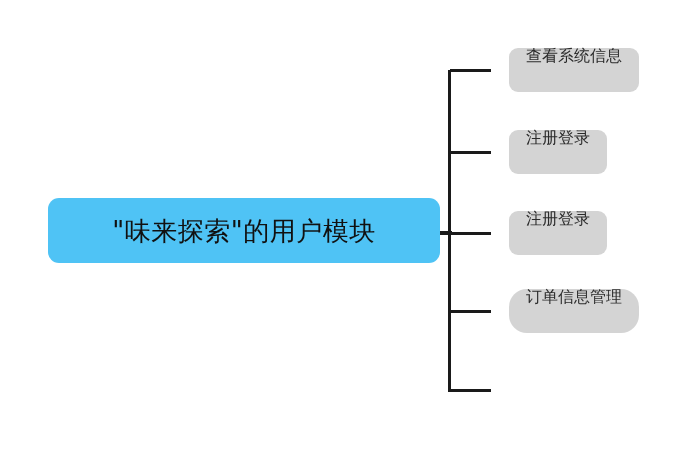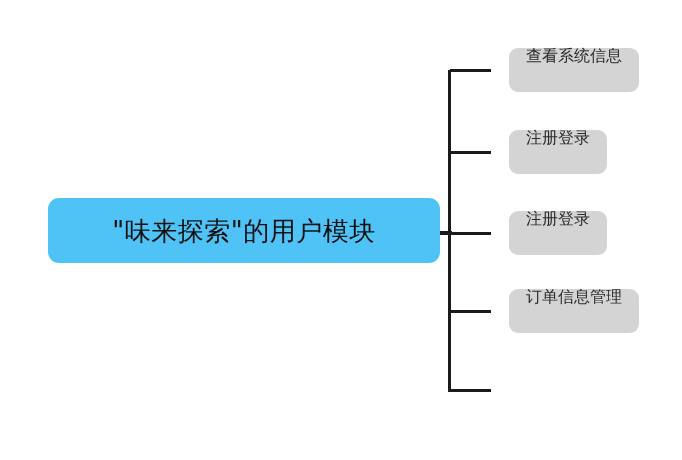--- a/index.html
+++ b/index.html
@@ -102,18 +102,18 @@
   </div>
 
   <div class="child-node" style="left:490px; top:130px;">
     <span class="child-label">注册登录</span>
   </div>
 
   <div class="child-node" style="left:490px; top:211px;">
     <span class="child-label">注册登录</span>
   </div>
 
-  <div class="child-node" style="left:490px; top:289px;">
+  <div class="child-node" style="left:490px; top:289px;border-radius:18px;">
     <span class="child-label">订单信息管理</span>
   </div>
 
 
 </div>
 
 </body></html>

